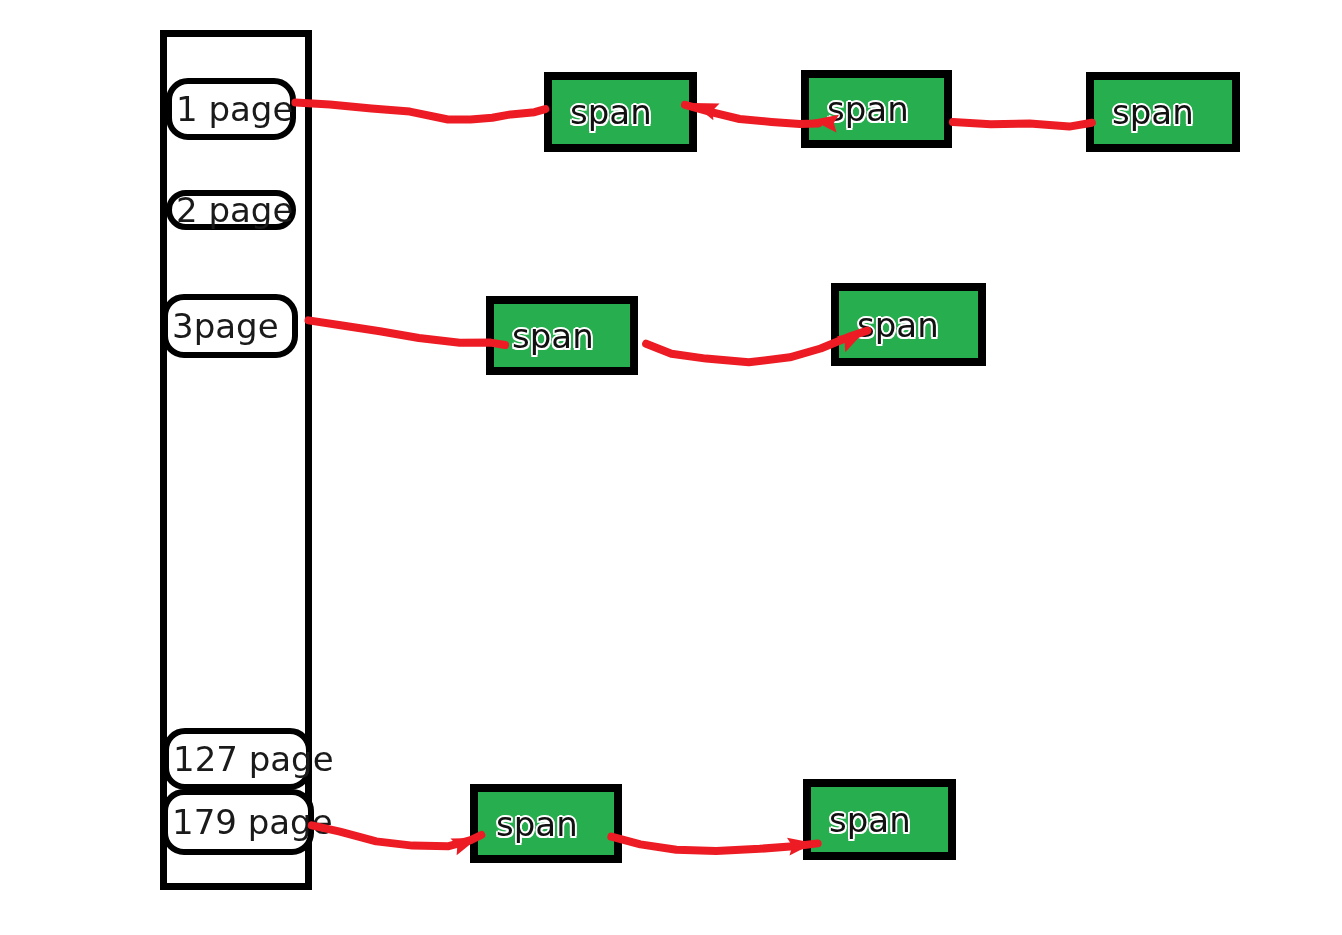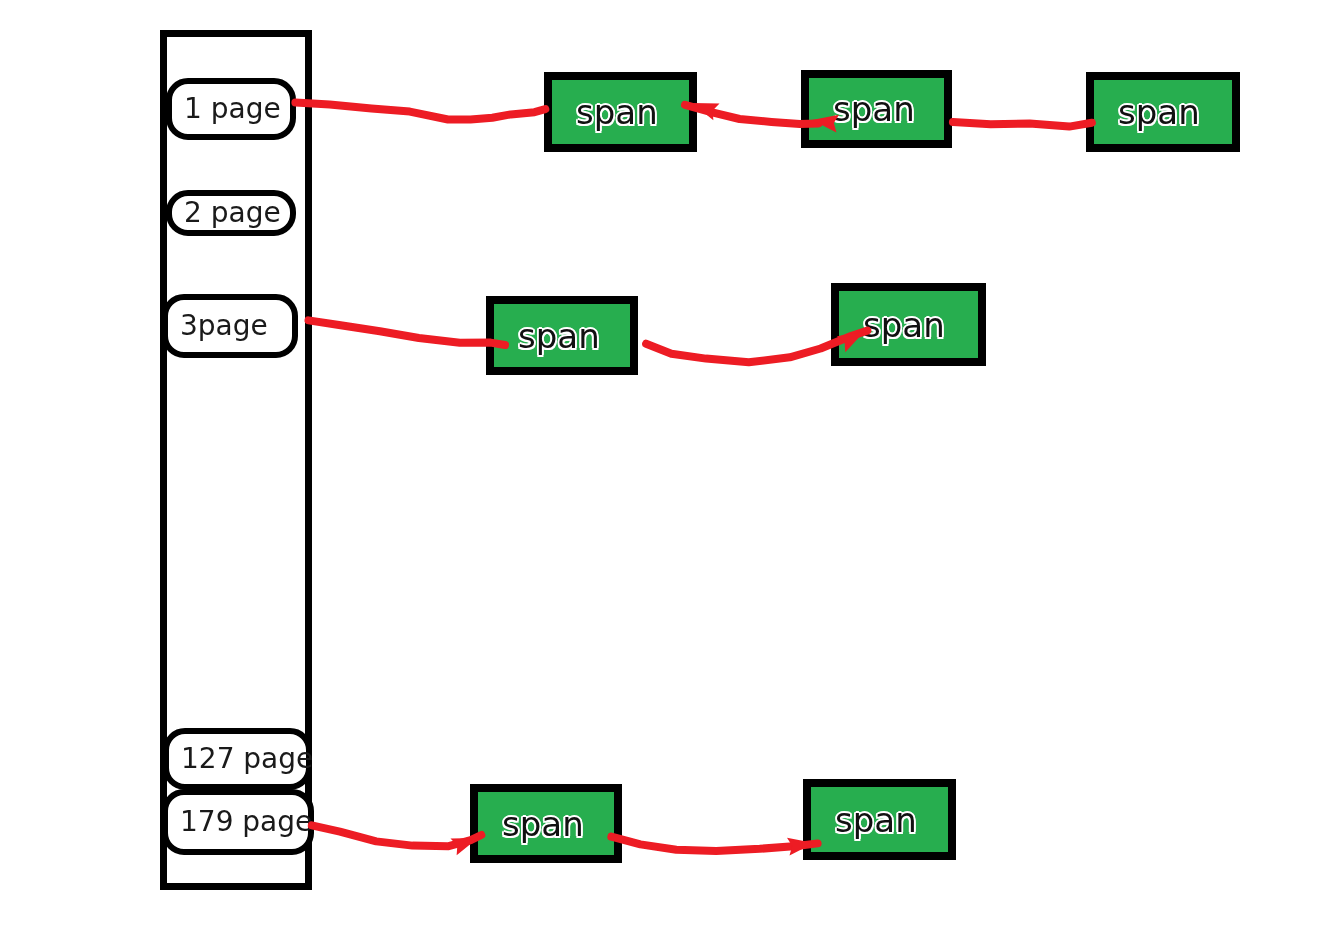--- a/index.html
+++ b/index.html
@@ -34,44 +34,44 @@
     position: absolute;
     box-sizing: border-box;
     background: #ffffff;
     border: 6px solid #000000;
     border-radius: 22px;
     display: flex;
     align-items: center;
     z-index: 3;
   }
   .page-cell .page-label {
-    font-size: 28px;
+    font-size: 34px;
     color: #1a1a1a;
     line-height: 1;
     white-space: nowrap;
-    padding-left: 12px;
+    padding-left: 4px;
     letter-spacing: 0px;
     text-align: center;
   }
   
   .span-block {
     position: absolute;
     box-sizing: border-box;
     background: #27ae4f;
     border: 8px solid #000000;
     display: flex;
     align-items: center;
     z-index: 4;
   }
   .span-block .span-label {
     font-size: 34px;
     line-height: 1;
     color: #111111;
     white-space: nowrap;
-    padding-left: 24px;
+    padding-left: 18px;
     text-shadow:
       -1.5px -1.5px 0 #ffffff,
        1.5px -1.5px 0 #ffffff,
       -1.5px  1.5px 0 #ffffff,
        1.5px  1.5px 0 #ffffff,
        0px   -1.8px 0 #ffffff,
        0px    1.8px 0 #ffffff,
       -1.8px  0px   0 #ffffff,
        1.8px  0px   0 #ffffff;
   }
@@ -101,21 +101,21 @@
 <body>
 
 <div id="canvas">
 
   <div class="page-list-frame"></div>
 
   <div id="page-cells">
       <div class="page-cell" style="left: 166px; top: 78px; width: 130px; height: 62px;">
         <span class="page-label">1 page</span>
       </div>
-      <div class="page-cell" style="left: 166px; top: 190px; width: 130px; height: 46px;">
+      <div class="page-cell" style="left: 166px; top: 190px; width: 130px; height: 40px;">
         <span class="page-label">2 page</span>
       </div>
       <div class="page-cell" style="left: 162px; top: 294px; width: 136px; height: 64px;">
         <span class="page-label">3page</span>
       </div>
       <div class="page-cell" style="left: 163px; top: 684px; width: 149px; height: 62px; margin-top: 44px;">
         <span class="page-label">127 page</span>
       </div>
       <div class="page-cell" style="left: 162px; top: 789px; width: 152px; height: 66px;">
         <span class="page-label">179 page</span>

